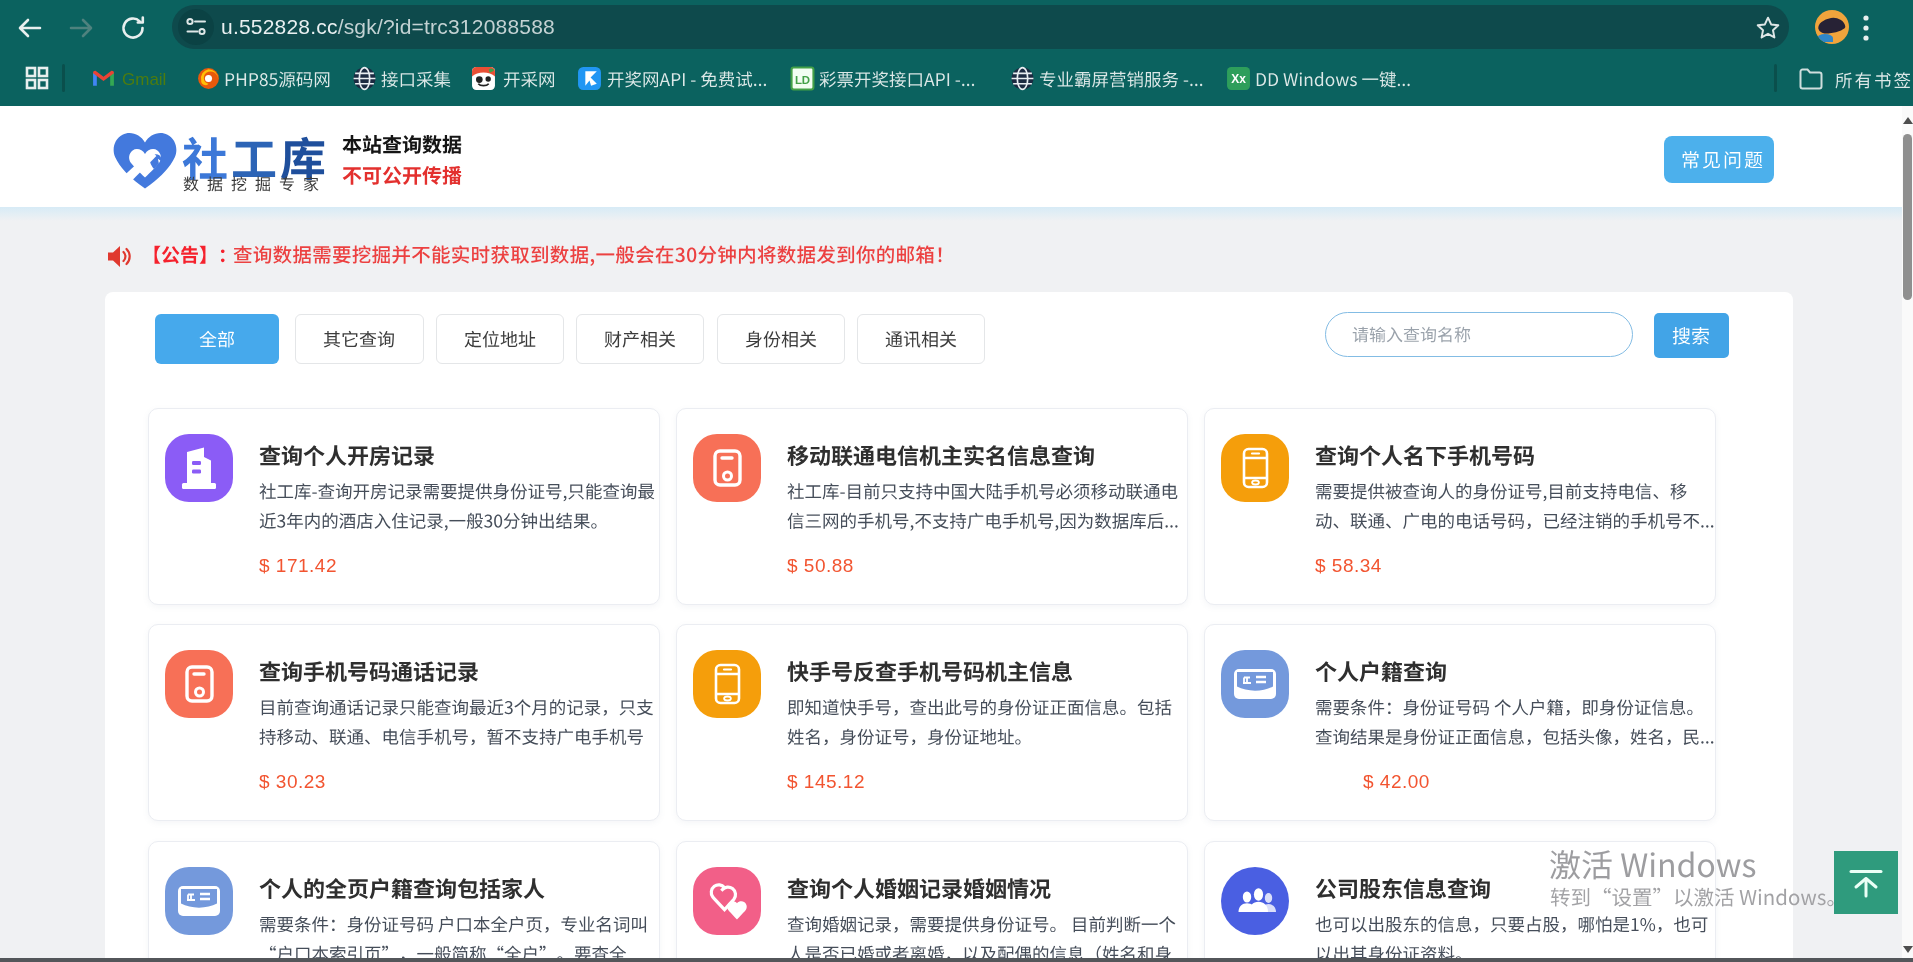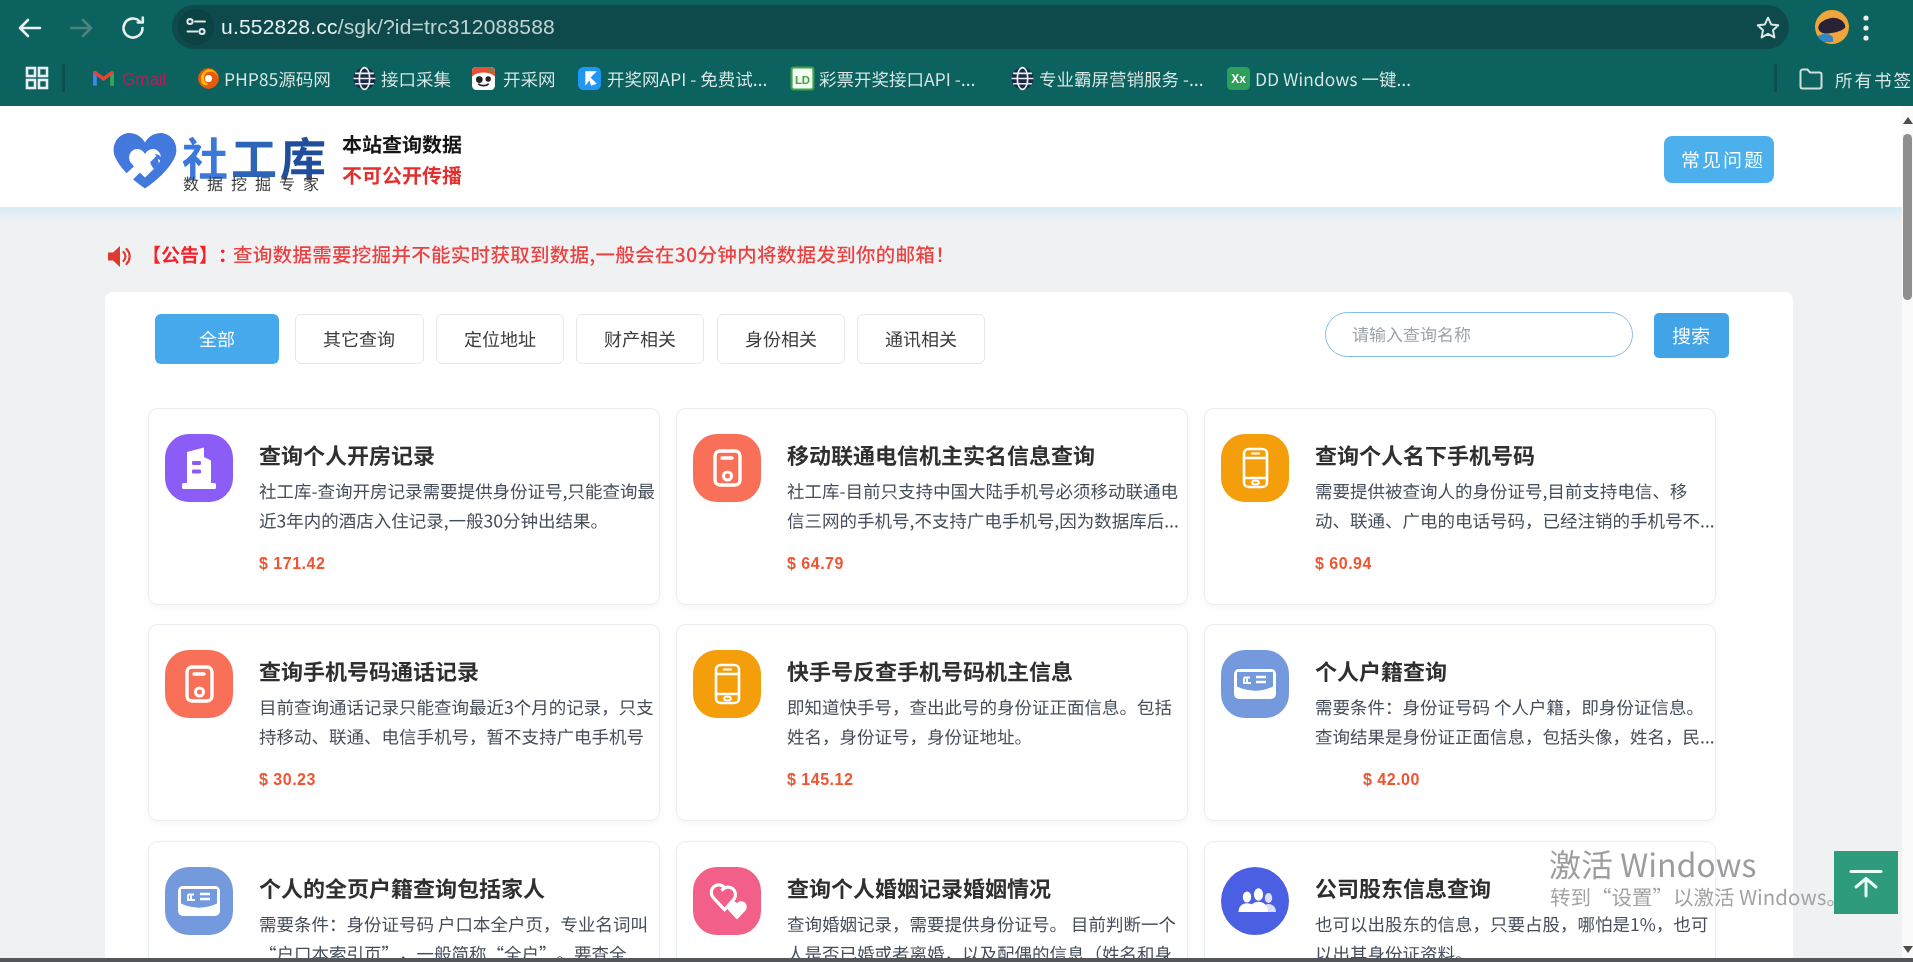--- a/index.html
+++ b/index.html
@@ -10,35 +10,35 @@
 #urlpill{position:absolute;left:172px;top:5px;width:1617px;height:44px;border-radius:22px;background:#0e4a4c;z-index:5}
 #tunec{position:absolute;left:178px;top:9px;width:36px;height:36px;border-radius:50%;background:#0b4244;z-index:6}
 .navsvg{position:absolute;top:14px;z-index:6}
 #urltext{position:absolute;left:221px;top:15px;font-size:21px;color:#e9f0f1;letter-spacing:0.2px;z-index:6}
 #urltext .dim{color:#c3d2d3}
 #avatar{position:absolute;left:1815px;top:10px;width:34px;height:34px;border-radius:50%;background:#f0a43c;overflow:hidden;z-index:6}
 #avatar .blob{position:absolute;left:3px;top:8px;width:27px;height:15px;background:#272235;border-radius:52% 48% 60% 40%/60% 70% 30% 40%;transform:rotate(-8deg)}
 #avatar .wave{position:absolute;left:2px;top:24px;width:16px;height:8px;background:#2f86c8;border-radius:50% 50% 0 40%}
 
 .bsep{position:absolute;width:3px;background:#0a4f4c;border-radius:2px;z-index:6}
-#gmailtxt{position:absolute;left:122px;top:70px;font-size:17px;color:#be185d;z-index:6}
+#gmailtxt{position:absolute;left:122px;top:70px;font-size:17px;color:#4d7c0f;z-index:6}
 .fav{position:absolute;top:66px;width:25px;height:25px;z-index:6}
 
 #header{position:absolute;left:0;top:106px;width:1913px;height:101px;background:#fff;z-index:1}
 #band{position:absolute;left:0;top:207px;width:1913px;height:14px;background:linear-gradient(#d7ebf6,#f0f1f3);z-index:1}
 #faqbtn{position:absolute;left:1664px;top:136px;width:110px;height:47px;background:#4cb0ec;border-radius:8px;z-index:2}
 #panel{position:absolute;left:105px;top:292px;width:1688px;height:666px;background:#fff;border-radius:8px 8px 0 0;z-index:2}
 .tab{position:absolute;top:314px;height:50px;border-radius:6px;background:#fff;border:1px solid #e4e6e8;z-index:3}
 .tab.act{background:#46a9ec;border:none}
 #searchbox{position:absolute;left:1325px;top:312px;width:308px;height:45px;border:1.5px solid #83bce4;border-radius:23px;background:#fff;z-index:3}
 #searchbtn{position:absolute;left:1654px;top:313px;width:75px;height:45px;background:#42a4e7;border-radius:5px;z-index:3}
 .card{position:absolute;width:512px;height:197px;background:#fff;border:1px solid #ebedf2;border-radius:10px;box-shadow:0 2px 6px rgba(120,130,150,0.08);z-index:3}
 .cico{position:absolute;width:68px;height:68px;border-radius:24px;z-index:4}
 .cico svg{position:absolute;left:0;top:0}
-.price{position:absolute;font-size:16px;font-weight:bold;color:#f25430;z-index:4;letter-spacing:0.5px}
+.price{position:absolute;font-size:19px;font-weight:normal;color:#f25430;z-index:4;letter-spacing:0.5px}
 
 #totop{position:absolute;left:1834px;top:851px;width:64px;height:63px;background:#2f9b7d;z-index:6}
 #bottomline{position:absolute;left:0px;top:958px;width:1913px;height:4px;background:#53565a;z-index:50}
 
 #sbar{position:absolute;left:1902px;top:106px;width:11px;height:856px;background:#fafafa;z-index:45}
 #sthumb{position:absolute;left:1px;top:28px;width:9px;height:166px;background:#8f8f8f;border-radius:5px}
 .sarrow{position:absolute;left:1px;width:0;height:0;border-left:5px solid transparent;border-right:5px solid transparent}
 </style></head>
 <body>
 <div id="stage">
@@ -165,31 +165,31 @@
     </div>
 <div class="price" style="left:259px;top:555px">$ 171.42</div>
 <div class="card" style="left:676px;top:408px"></div>
 <div class="cico" style="left:693px;top:434px;background:#f77057;border-radius:24px">
       <svg width="68" height="68" viewBox="0 0 68 68" fill="none">
         <rect x="22" y="17" width="25" height="34" rx="5" stroke="#fff" stroke-width="3.4"></rect>
         <path d="M29 24h10" stroke="#fff" stroke-width="3.4" stroke-linecap="round"></path>
         <circle cx="34.5" cy="42" r="4" stroke="#fff" stroke-width="3"></circle>
       </svg>
     </div>
-<div class="price" style="left:787px;top:555px">$ 64.79</div>
+<div class="price" style="left:787px;top:555px">$ 50.88</div>
 <div class="card" style="left:1204px;top:408px"></div>
 <div class="cico" style="left:1221px;top:434px;background:#f59e0b;border-radius:24px">
       <svg width="68" height="68" viewBox="0 0 68 68" fill="none">
         <rect x="23" y="15" width="23" height="38" rx="4.5" stroke="#fff" stroke-width="2.6"></rect>
         <path d="M23 24h23M23 44h23" stroke="#fff" stroke-width="2.4"></path>
         <path d="M31 19.5h7" stroke="#fff" stroke-width="2.2" stroke-linecap="round"></path>
         <ellipse cx="34.5" cy="48.5" rx="3.4" ry="2" stroke="#fff" stroke-width="1.8"></ellipse>
       </svg>
     </div>
-<div class="price" style="left:1315px;top:555px">$ 60.94</div>
+<div class="price" style="left:1315px;top:555px">$ 58.34</div>
 <div class="card" style="left:148px;top:624px"></div>
 <div class="cico" style="left:165px;top:650px;background:#f77057;border-radius:24px">
       <svg width="68" height="68" viewBox="0 0 68 68" fill="none">
         <rect x="22" y="17" width="25" height="34" rx="5" stroke="#fff" stroke-width="3.4"></rect>
         <path d="M29 24h10" stroke="#fff" stroke-width="3.4" stroke-linecap="round"></path>
         <circle cx="34.5" cy="42" r="4" stroke="#fff" stroke-width="3"></circle>
       </svg>
     </div>
 <div class="price" style="left:259px;top:771px">$ 30.23</div>
 <div class="card" style="left:676px;top:624px"></div>

